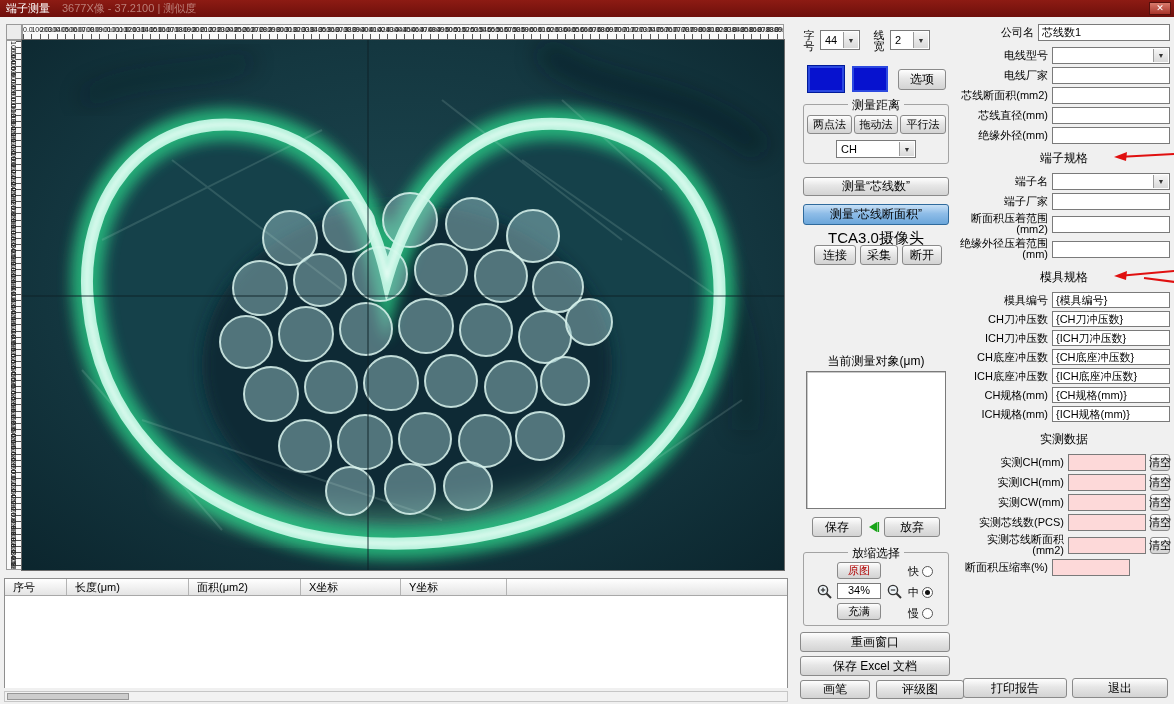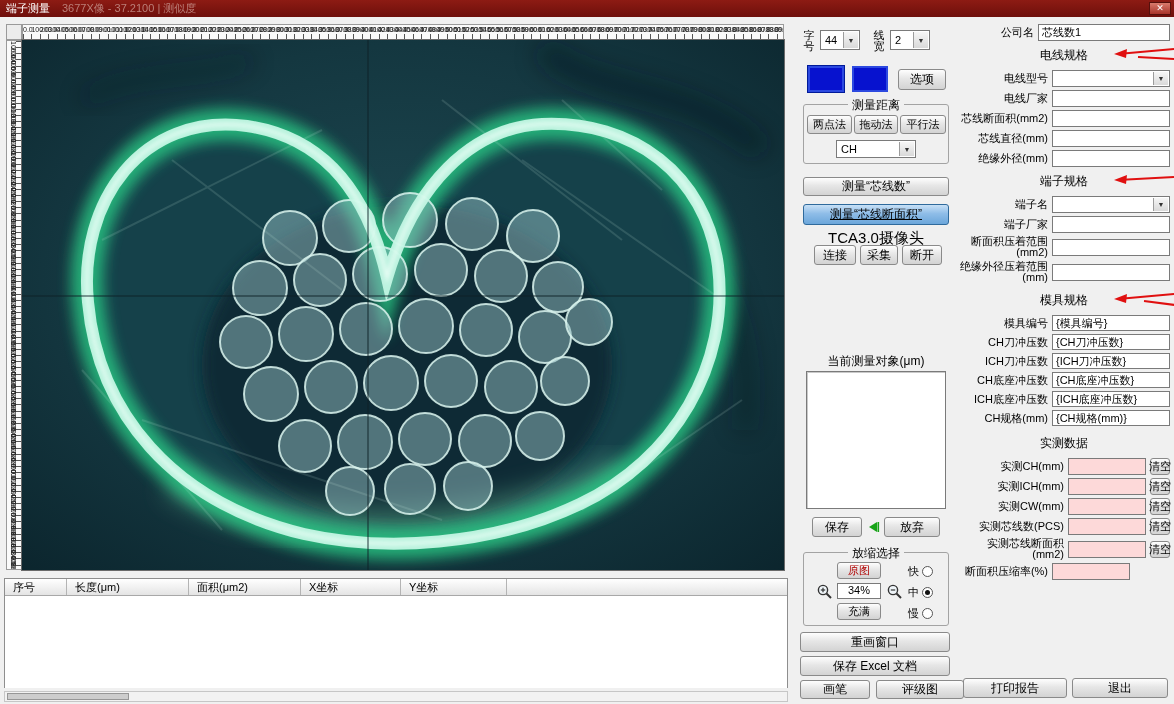--- a/index.html
+++ b/index.html
@@ -21,21 +21,21 @@
   
   .rtable{position:absolute;left:4px;top:578px;width:784px;height:110px;border:1px solid #8e8e8e;background:#fff;}
   .rhead{display:flex;height:17px;background:linear-gradient(#ffffff,#e4e4e4);border-bottom:1px solid #a8a8a8;}
   .th{font-size:11px;display:flex;align-items:center;padding-left:8px;border-right:1px solid #b4b4b4;overflow:hidden;white-space:nowrap;}
   .rbody{height:92px;background:#fff;}
   .hscroll{position:absolute;left:4px;top:691px;width:784px;height:11px;background:#f2f2f2;border:1px solid #c6c6c6;}
   .hthumb{position:absolute;left:2px;top:1px;width:122px;height:7px;background:#cdcdcd;border:1px solid #979797;}
   
   .btn{background:linear-gradient(#fefefe,#e6e6e6 45%,#d3d3d3);border:1px solid #8a8a8a;border-radius:3px;font-size:12px;display:flex;align-items:center;justify-content:center;white-space:nowrap;position:absolute;}
   .btn-sm{font-size:11px;}
-  .btn-blue{background:linear-gradient(#c7e0f6,#8fbde8 45%,#6ba6da);border:1px solid #2f6a9c;text-decoration:underline;}
+  .btn-blue{background:linear-gradient(#c7e0f6,#8fbde8 45%,#6ba6da);border:1px solid #2f6a9c;}
   .inputbox{background:#fff;border:1px solid #7a7a7a;font-size:11px;padding:0 3px;}
   input.inputbox{outline:none;}
   .pink{background:#fdd9d9;}
   .combo{position:absolute;background:#fff;border:1px solid #7a7a7a;display:flex;align-items:center;padding-left:4px;font-size:11px;}
   .combo .arr{position:absolute;right:1px;top:1px;bottom:1px;width:15px;background:linear-gradient(#f6f6f6,#d9d9d9);border-left:1px solid #9c9c9c;display:flex;align-items:center;justify-content:center;font-size:7px;color:#333;}
   .group{position:absolute;border:1px solid #a3a3a3;border-radius:3px;}
   .glabel{position:absolute;top:-8px;left:50%;transform:translateX(-50%);background:#f0f0f0;padding:0 4px;font-size:12px;white-space:nowrap;}
   .vlabel{position:absolute;width:14px;font-size:11px;line-height:11px;word-break:break-all;text-align:center;}
   .swatch{position:absolute;width:36px;height:26px;background:#0712cf;border:2px solid #2c49e0;}
   .radio{position:absolute;display:flex;align-items:center;gap:3px;font-size:11px;}
@@ -426,28 +426,20 @@
   <div class="btn" style="left:800px;top:680px;width:70px;height:19px;">画笔</div>
   <div class="btn" style="left:876px;top:680px;width:88px;height:19px;">评级图</div>
 
   <div class="rpanel">
 
     <div class="rrow" style="margin-bottom:6px;">
       <span class="rlabel" style="width:48px;">公司名</span>
       <input class="inputbox rinput" style="width: 132px;" value="芯线数1">
     </div>
 
-    <div class="sectitle">
-      <span>电线规格</span>
-      <svg class="annot" viewBox="0 0 72 16">
-        <line x1="70" y1="3" x2="14" y2="8" stroke="#e01010" stroke-width="2"></line>
-        <polygon points="10,8 23,3 22,12" fill="#e01010"></polygon>
-        <line x1="71" y1="13" x2="34" y2="11" stroke="#e01010" stroke-width="2"></line>
-      </svg>
-    </div>
     <div class="rrow">
       <span class="rlabel">电线型号</span>
       <div class="rcombo">
           <span class="arr">▼</span>
         </div>
     </div>
     <div class="rrow">
       <span class="rlabel">电线厂家</span>
       <input class="inputbox rinput" style="">
     </div>
@@ -515,20 +507,24 @@
       <input class="inputbox rinput" style="height: 16px;" value="{CH底座冲压数}">
     </div>
     <div class="mrow">
       <span class="rlabel">ICH底座冲压数</span>
       <input class="inputbox rinput" style="height: 16px;" value="{ICH底座冲压数}">
     </div>
     <div class="mrow">
       <span class="rlabel">CH规格(mm)</span>
       <input class="inputbox rinput" style="height: 16px;" value="{CH规格(mm)}">
     </div>
+    <div class="mrow">
+      <span class="rlabel">ICH规格(mm)</span>
+      <input class="inputbox rinput" style="height: 16px;" value="{ICH规格(mm)}">
+    </div>
 
     <div class="sectitle" style="margin-top:9px;">
       <span>实测数据</span>
     </div>
     <div class="mrow">
       <span class="rlabel">实测CH(mm)</span>
       <input class="inputbox pink pinkinput" style="">
       <div class="btn btn-sm clearbtn" style="position:static;">清空</div>
     </div>
     <div class="mrow">

